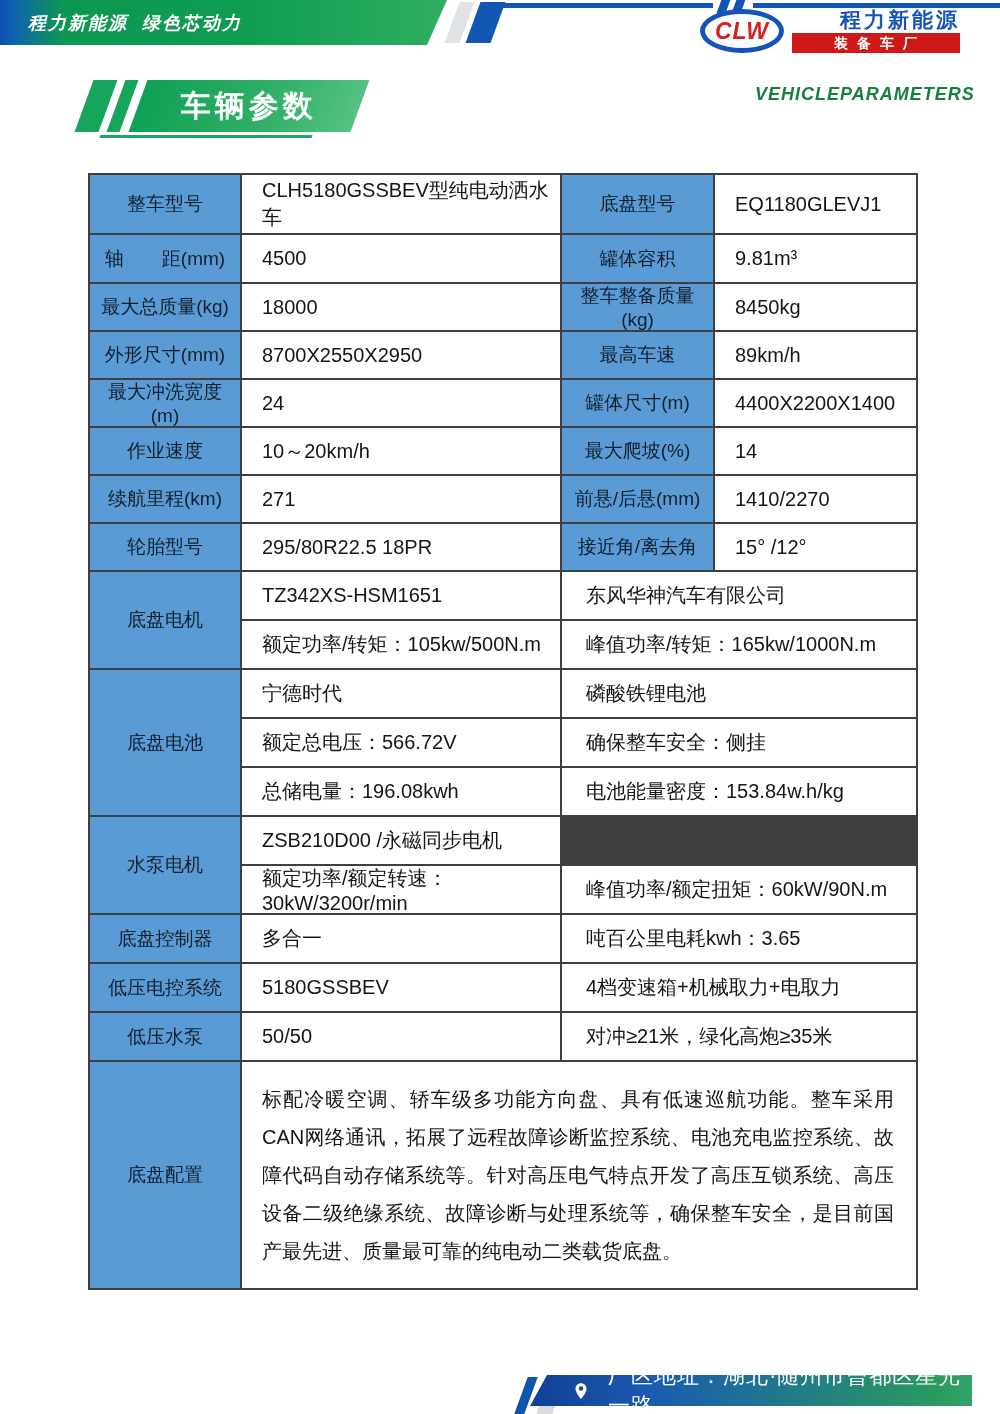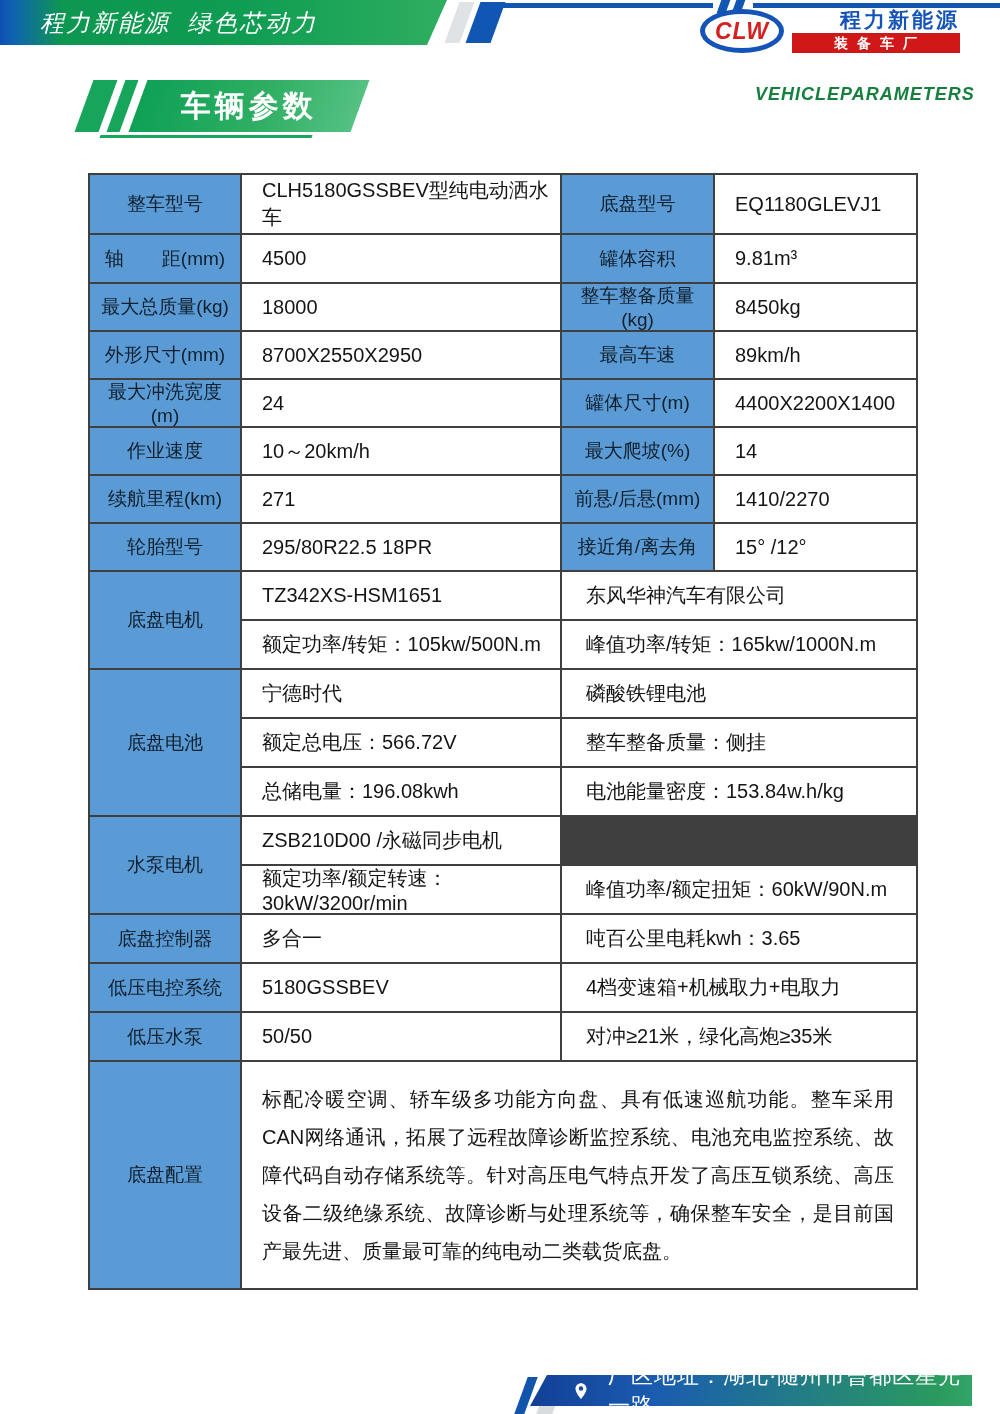--- a/index.html
+++ b/index.html
@@ -4,21 +4,21 @@
 <style>
   html,body{margin:0;padding:0;background:#fff;}
   .sheet{position:relative;width:1000px;height:1414px;background:#fff;overflow:hidden;
          font-family:"Liberation Sans",sans-serif;color:#111;}
 
   
   .topbar{position:absolute;left:0;top:0;width:447px;height:45px;
           background:linear-gradient(90deg,#0f4fb4 0%,#0f63b0 3%,#0d9750 14%,#0f9d52 55%,#2fae61 100%);
           clip-path:polygon(0 0,100% 0,calc(100% - 20px) 100%,0 100%);
           display:flex;align-items:center;}
-  .slogan{padding-left:40px;color:#fff;font-size:24px;font-weight:normal;font-style:italic;letter-spacing:2px;white-space:pre;}
+  .slogan{padding-left:28px;color:#fff;font-size:18px;font-weight:bold;font-style:italic;letter-spacing:2px;white-space:pre;}
   .hslash{position:absolute;top:2px;height:41px;transform:skewX(-20deg);}
   .hslash.gray{left:452px;width:15px;background:#dfe3e6;}
   .hslash.blue{left:473px;width:25px;background:#1256b4;}
   .topline{position:absolute;top:3px;height:5px;background:#1256b4;}
   .topline.seg1{left:502px;width:211px;}
   .topline.seg2{left:753px;width:247px;}
   .minislash{position:absolute;top:0;height:13px;width:9px;background:#1256b4;transform:skewX(-20deg);}
   .minislash.a{left:719px;} .minislash.b{left:734px;}
 
   
@@ -146,21 +146,21 @@
     <div class="lab" style="grid-area:9/1/11/2">底盘电机</div>
     <div class="val" style="grid-area:9/2">TZ342XS-HSM1651</div>
     <div class="val wide" style="grid-area:9/3/10/5">东风华神汽车有限公司</div>
     <div class="val" style="grid-area:10/2">额定功率/转矩：105kw/500N.m</div>
     <div class="val wide" style="grid-area:10/3/11/5">峰值功率/转矩：165kw/1000N.m</div>
 
     <div class="lab" style="grid-area:11/1/14/2">底盘电池</div>
     <div class="val" style="grid-area:11/2">宁德时代</div>
     <div class="val wide" style="grid-area:11/3/12/5">磷酸铁锂电池</div>
     <div class="val" style="grid-area:12/2">额定总电压：566.72V</div>
-    <div class="val wide" style="grid-area:12/3/13/5">整车整备质量：侧挂</div>
+    <div class="val wide" style="grid-area:12/3/13/5">确保整车安全：侧挂</div>
     <div class="val" style="grid-area:13/2">总储电量：196.08kwh</div>
     <div class="val wide" style="grid-area:13/3/14/5">电池能量密度：153.84w.h/kg</div>
 
     <div class="lab" style="grid-area:14/1/16/2">水泵电机</div>
     <div class="val" style="grid-area:14/2">ZSB210D00 /永磁同步电机</div>
     <div class="val" style="grid-area:15/2">额定功率/额定转速：30kW/3200r/min</div>
     <div class="val wide" style="grid-area:15/3/16/5">峰值功率/额定扭矩：60kW/90N.m</div>
 
     <div class="lab" style="grid-area:16/1">底盘控制器</div>
     <div class="val" style="grid-area:16/2">多合一</div>

